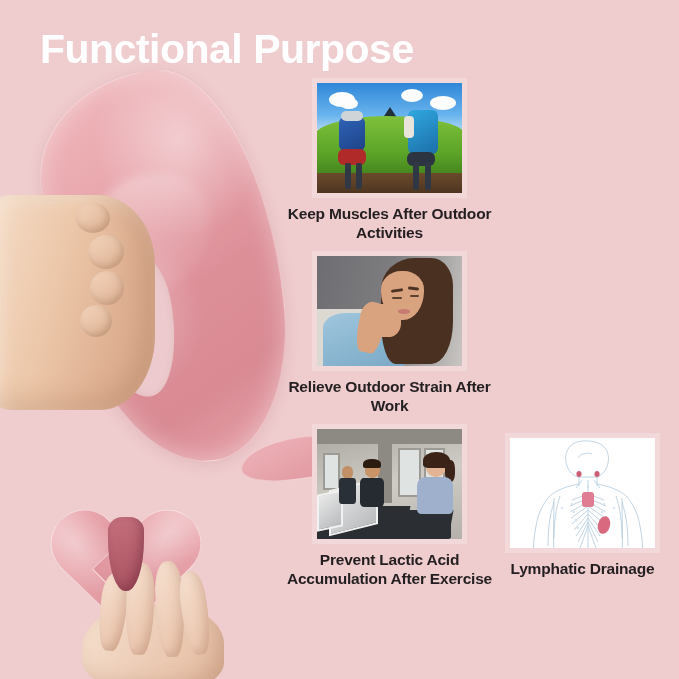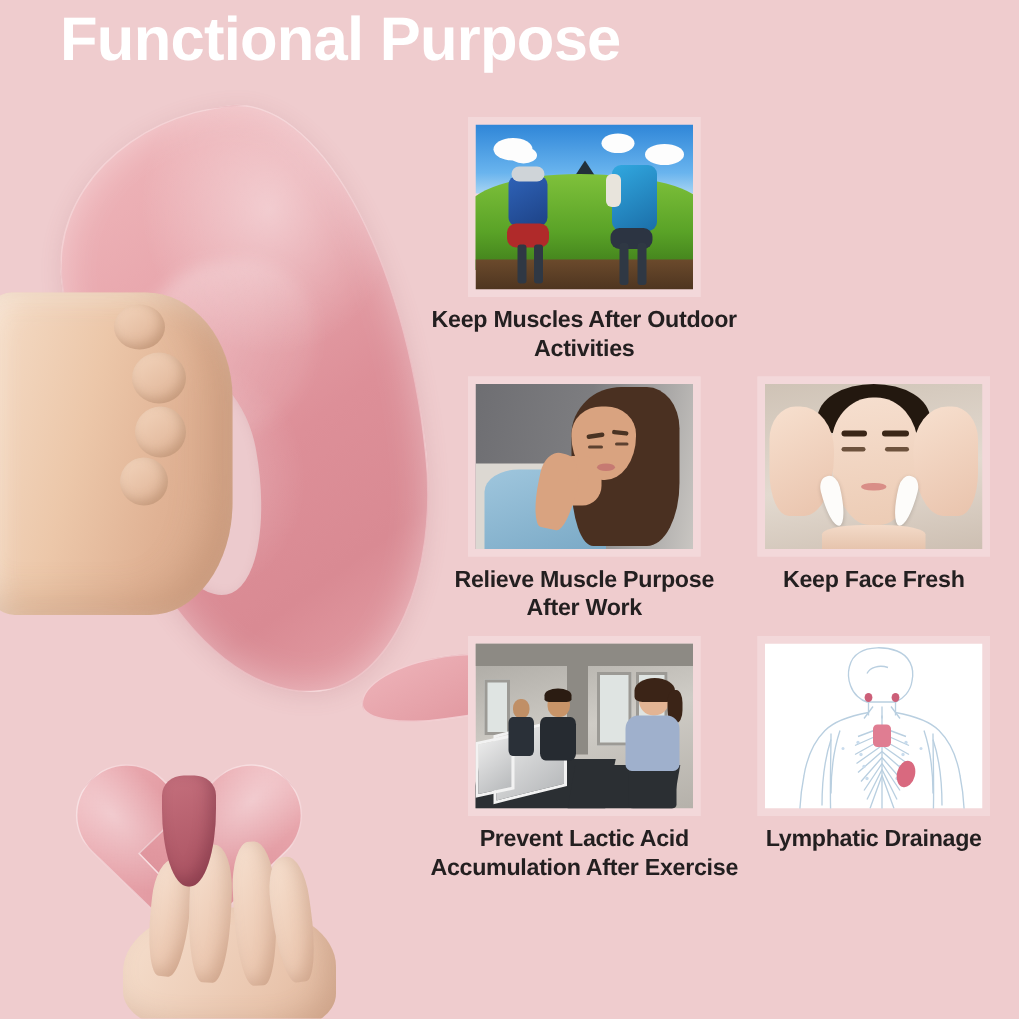--- a/index.html
+++ b/index.html
@@ -7,21 +7,21 @@
   body {
     background:#efccce;
     font-family:"Liberation Sans", sans-serif;
     position:relative;
     overflow:hidden;
   }
 
   
   .title {
     position:absolute;
-    left:40px; top:4px;
+    left:40px; top:27px;
     font-size:41px;
     font-weight:bold;
     color:#ffffff;
     letter-spacing:-0.5px;
     line-height:1.1;
     white-space:nowrap;
   }
 
   
   .product-left {
@@ -304,46 +304,26 @@
           <div class="face3" style="left:44%;top:14%;width:30%;height:44%;border-radius:46% 46% 48% 48% / 38% 38% 60% 60%;"></div>
           <div class="face3" style="left:36%;top:44%;width:22%;height:30%;border-radius:40%;"></div>
           <div class="face3" style="left:28%;top:42%;width:18%;height:46%;border-radius:40% 46% 30% 30% / 30% 40% 60% 60%;transform:rotate(12deg);"></div>
           <div style="position:absolute;left:51%;top:30%;width:12px;height:3px;background:#4a3323;border-radius:2px;transform:rotate(-8deg);"></div>
           <div style="position:absolute;left:63%;top:28%;width:11px;height:3px;background:#4a3323;border-radius:2px;transform:rotate(6deg);"></div>
           <div style="position:absolute;left:52%;top:37%;width:10px;height:2px;background:#5c4130;border-radius:2px;"></div>
           <div style="position:absolute;left:64%;top:36%;width:9px;height:2px;background:#5c4130;border-radius:2px;"></div>
           <div style="position:absolute;left:56%;top:48%;width:12px;height:5px;background:#c67a72;border-radius:50%;"></div>
         </div>
       </div>
-      <div class="caption">Relieve Muscle Purpose After Work</div>
+      <div class="caption">Relieve Outdoor Strain After Work</div>
     </div>
 
-    <div class="cell">
-      <div class="thumb">
-        <div class="thumb-inner">
-          <div class="bed"></div>
-          <div class="hair4"></div>
-          <div class="face4"></div>
-          <div class="brow" style="left:35%;top:28%;width:12%;"></div>
-          <div class="brow" style="left:54%;top:28%;width:12%;"></div>
-          <div class="eye-closed" style="left:35%;top:38%;width:11%;"></div>
-          <div class="eye-closed" style="left:55%;top:38%;width:11%;"></div>
-          <div class="lips"></div>
-          <div class="mhand" style="left:2%;top:14%;border-radius:40% 52% 46% 30% / 30% 40% 56% 40%;"></div>
-          <div class="mhand" style="left:68%;top:14%;border-radius:52% 40% 30% 46% / 40% 30% 40% 56%;"></div>
-          <div class="gtool" style="left:27%;top:56%;transform:rotate(-14deg);"></div>
-          <div class="gtool" style="left:60%;top:56%;transform:rotate(14deg);"></div>
-          <div style="position:absolute;left:26%;bottom:0;width:48%;height:14%;background:linear-gradient(180deg,#f3dac8,#e6c4ad);border-radius:40% 40% 0 0;"></div>
-        </div>
-      </div>
-      <div class="caption">Keep Face Fresh</div>
-    </div>
   </div>
 
-  <div class="grid-row" style="margin-top:8px;">
+  <div class="grid-row" style="margin-top:8px;align-items:center;">
 
     <div class="cell tall">
       <div class="thumb">
         <div class="thumb-inner">
           <div class="gymbg"></div>
           <div class="beam" style="left:0;top:0;width:100%;height:14%;"></div>
           <div class="beam" style="left:42%;top:12%;width:10%;height:56%;"></div>
           <div class="window" style="left:56%;top:18%;width:16%;height:44%;"></div>
           <div class="window" style="left:74%;top:18%;width:14%;height:40%;"></div>
           <div class="window" style="left:4%;top:22%;width:12%;height:34%;"></div>

